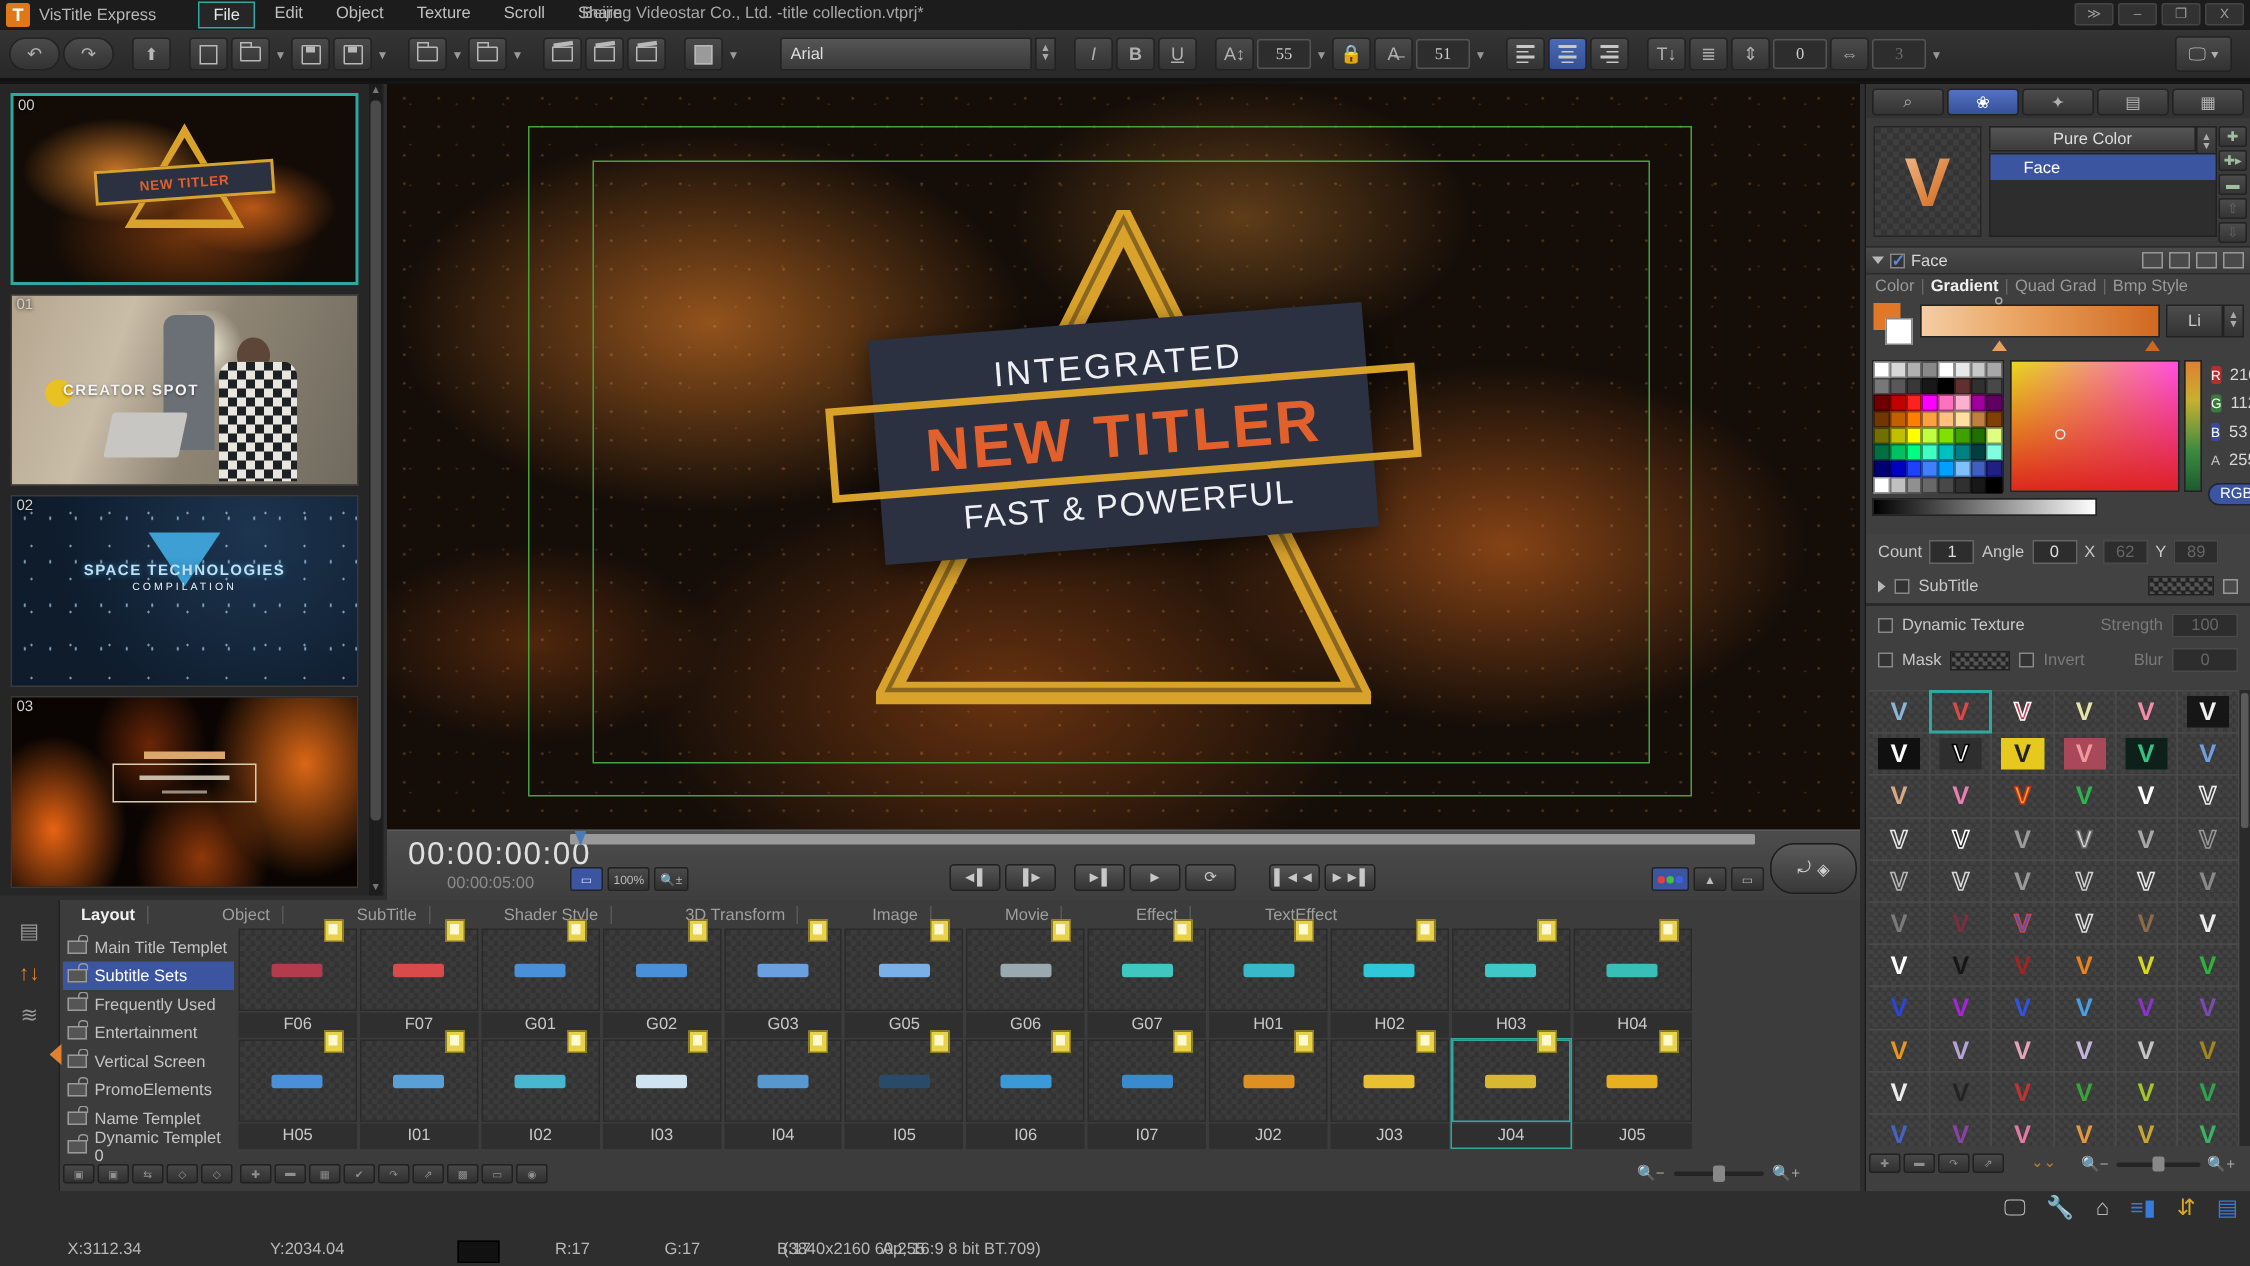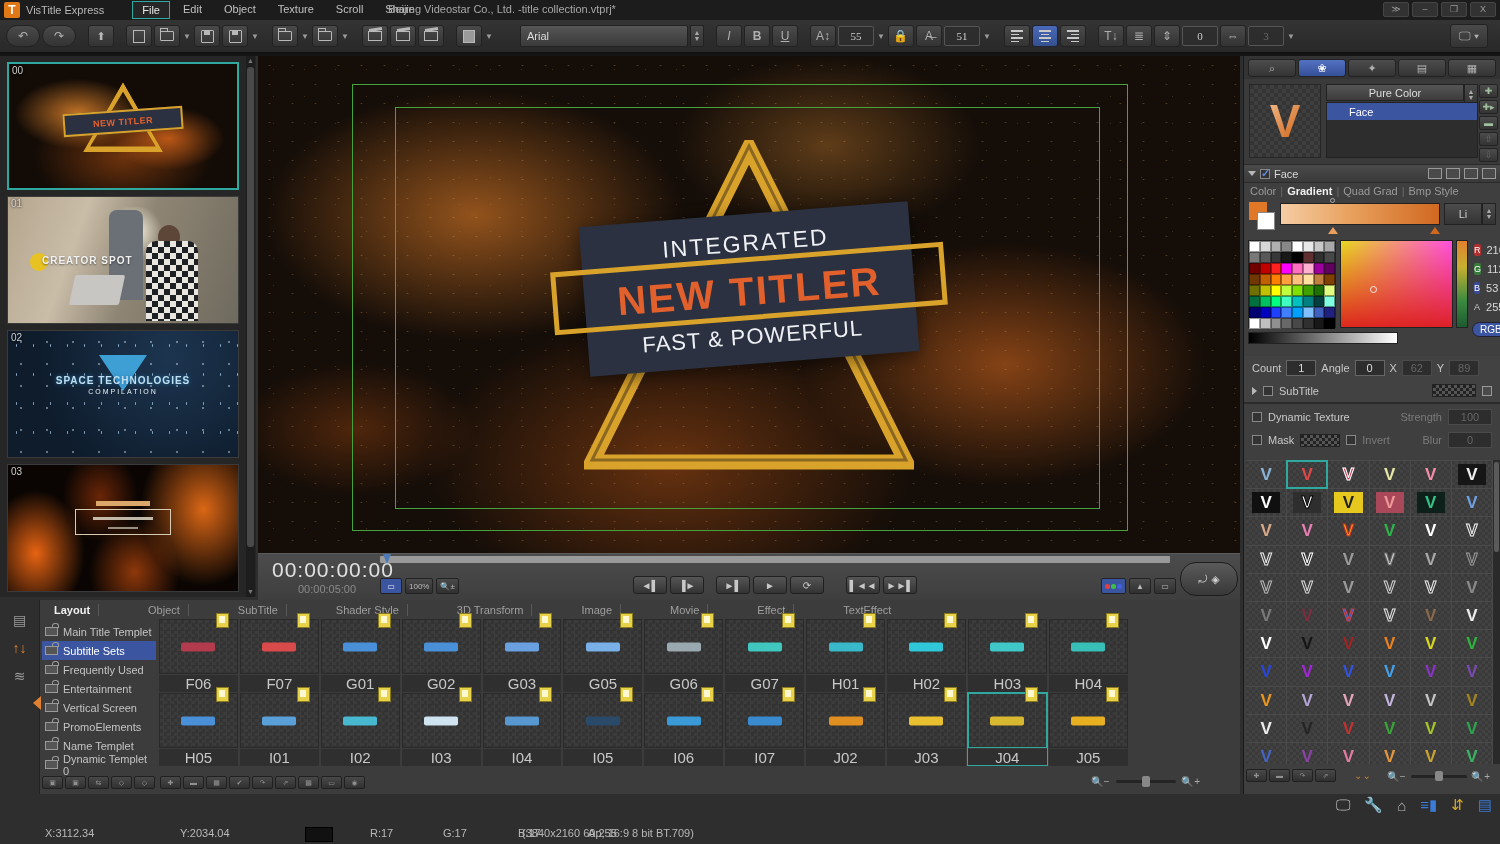--- a/index.html
+++ b/index.html
@@ -125,21 +125,21 @@
   .mini { width:21px; height:13px; background:linear-gradient(#484848,#303030); border:1px solid #202020; border-radius:2px; color:#909090; font-size:7px; display:flex; align-items:center; justify-content:center; }
   #bp-grid { position:absolute; left:158px; top:18px; width:1052px; }
   .grow { display:flex; }
   .gcell { width:80.9px; position:relative; }
   .gthumb { height:55px; margin:1px; background: repeating-conic-gradient(#3b3b3b 0% 25%, #333 0% 50%); background-size:7px 7px; border:1px solid #2a2a2a; position:relative; }
   .gcell.selected .gthumb { border:1px solid #2fa8a0; }
   .gcell.selected { outline:1px solid #2fa8a0; outline-offset:-1px; }
   .bookmark { position:absolute; right:8px; top:-7px; width:13px; height:15px; background:#e8d24a; border:1px solid #8a7a20; z-index:3; }
   .bookmark:before { content:""; position:absolute; left:2px; top:2px; width:6px; height:7px; background:#fff8d0; }
   .chip { position:absolute; left:50%; top:50%; transform:translate(-50%,-50%); width:34px; height:9px; border-radius:2px; }
-  .glabel { text-align:center; font-size:15px; color:#c8c8c8; height:17px; line-height:17px; background:#2f2f2f; margin:0 1px; }
+  .glabel { text-align:center; font-size:11px; color:#c8c8c8; height:17px; line-height:17px; background:#2f2f2f; margin:0 1px; }
   #bp-toolbar2 { position:absolute; left:160px; top:176px; display:flex; gap:2px; }
   #bp-zoom { position:absolute; right:40px; top:176px; display:flex; align-items:center; gap:6px; color:#aaa; font-size:10px; }
   #bp-zoom .track { width:60px; height:3px; background:#242424; border-radius:2px; position:relative; }
   #bp-zoom .knob { position:absolute; left:26px; top:-4px; width:8px; height:11px; background:#888; border-radius:2px; }
 
   
   #statusbar { position:absolute; left:0; top:794px; width:1500px; height:50px; background:#2e2e2e; }
   #status-icons { position:absolute; right:8px; top:2px; display:flex; gap:14px; align-items:center; }
   .sic { font-size:15px; color:#b8b8b8; }
   .sic.blue { color:#3a7ad8; } .sic.gold { color:#d8a828; }

